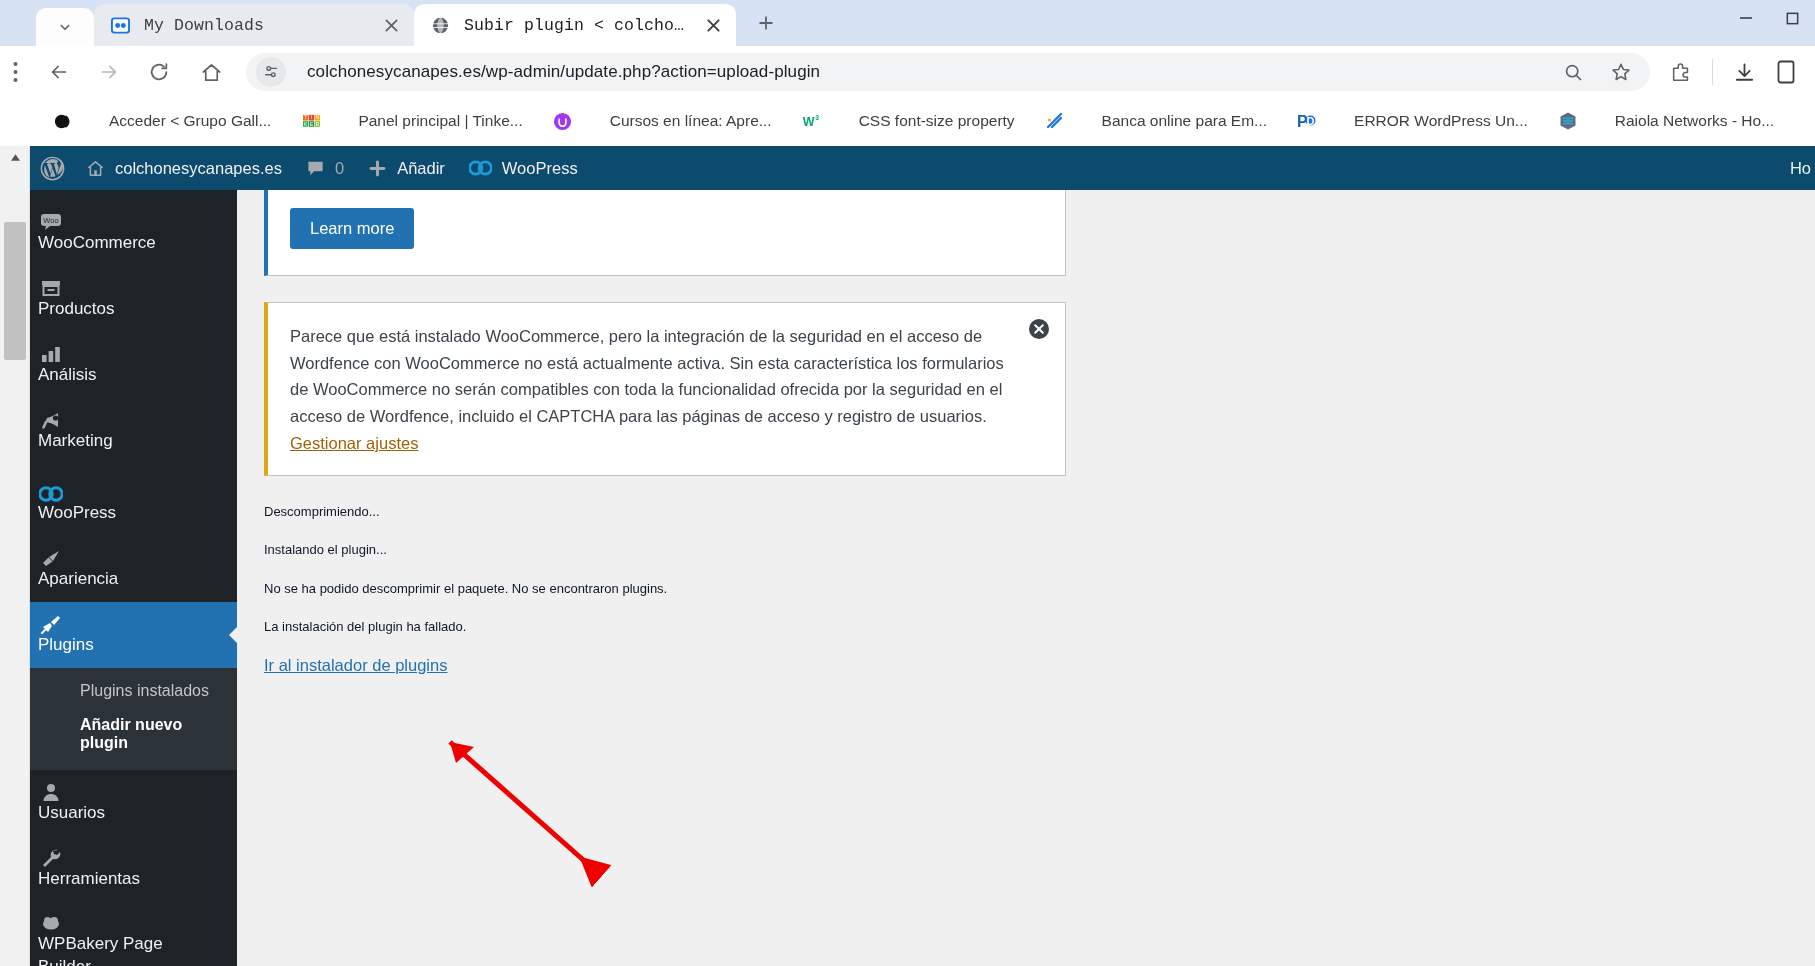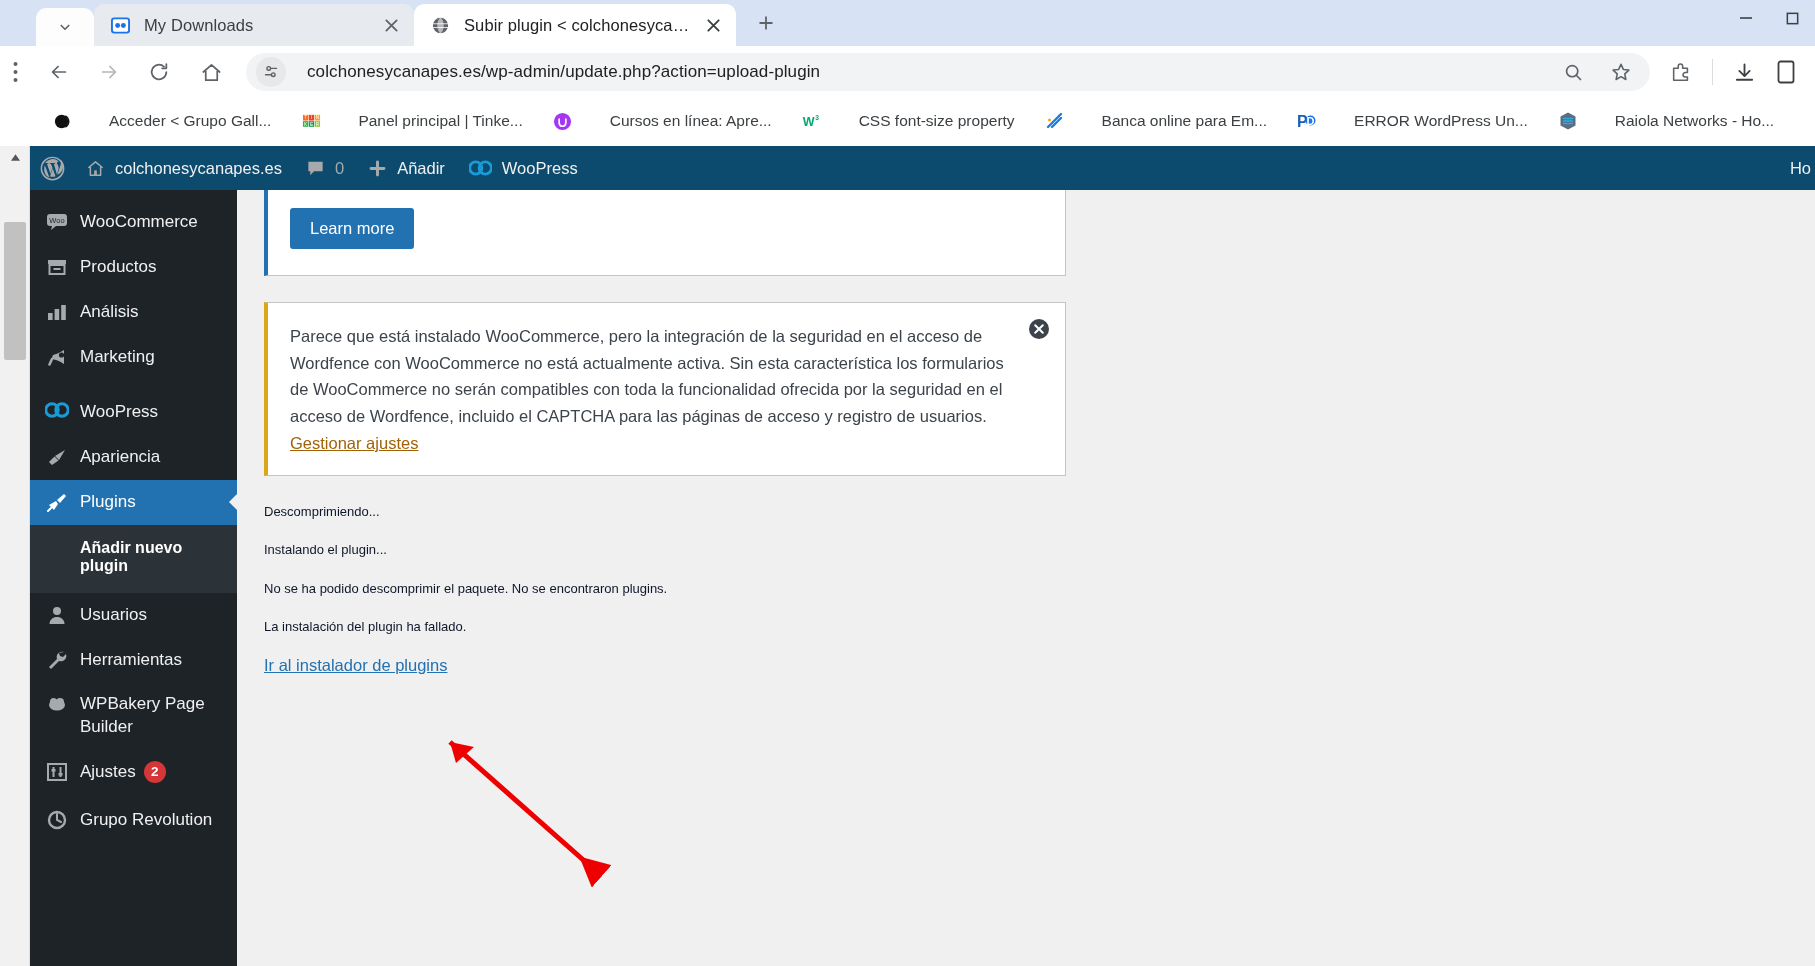--- a/index.html
+++ b/index.html
@@ -7,21 +7,21 @@
     width: 1815px; height: 966px;
     font-family: "Liberation Sans", sans-serif;
     background: #ffffff; overflow: hidden;
   }
 
   
   .browser { width: 1815px; height: 966px; position: relative; }
 
   .tabstrip {
     height: 46px; background: #d7e3f4; display: flex; align-items: flex-end;
-    padding-left: 0; position: relative;
+    padding-left: 0; position: relative; font-family: Liberation Mono, monospace;
   }
   .win-left-edge {
     width: 34px; height: 46px; background: #d7e3f4; position: relative;
   }
   .tablist-btn {
     width: 58px; height: 38px; background: #fdfdfd; border-radius: 10px 10px 0 0;
     display: flex; align-items: center; justify-content: center;
     margin-left: 2px; margin-bottom: 0; cursor: pointer;
   }
   .tablist-btn svg { display: block; }
@@ -126,23 +126,24 @@
   .ab-count { color: #a7aaad; margin-left: 10px; }
   .ab-right { position: absolute; right: 0; top: 0; height: 44px; display: flex;
               align-items: center; padding-right: 4px; }
 
   
   .wp-sidebar {
     position: absolute; left: 0; top: 44px; width: 207px; bottom: 0;
     background: #1d2327; color: #f0f0f1; overflow: hidden;
   }
   .menu-item {
-    display: flex; align-items: flex-start; padding: 11px 0 11px 14px;
+    display: flex; align-items: flex-start; padding: 11px 0 11px 8px;
     font-size: 17px; color: #f0f0f1; cursor: pointer; line-height: 1.35;
     position: relative;
+    flex-direction: column;
   }
   .menu-item .mi-ico {
     width: 26px; flex: none; display: flex; align-items: center;
     justify-content: center; margin-right: 10px; padding-top: 1px;
   }
   .menu-item.current { background: #2271b1; color: #fff; }
   .menu-item.current::after {
     content: ""; position: absolute; right: -1px; top: 50%; margin-top: -9px;
     border: 9px solid transparent; border-right-color: #f0f0f1;
   }
@@ -549,20 +550,23 @@
             <svg width="22" height="20" viewBox="0 0 22 20">
                 <path d="M18 2l-7 6 3 3 6-7z" fill="#fff"></path>
                 <path d="M10 9l-7 4 5 5 4-6z" fill="#fff"></path>
                 <path d="M5 16l-3 3" stroke="#fff" stroke-width="2" stroke-linecap="round"></path>
               </svg>
           </span>
           <span>Plugins</span>
         </div>
 
         <div class="submenu">
+          <div class="submenu-item">
+            <span>Plugins instalados</span>
+          </div>
           <div class="submenu-item current">
             <span>Añadir nuevo plugin</span>
           </div>
         </div>
 
         <div class="menu-item">
           <span class="mi-ico">
             <svg width="22" height="20" viewBox="0 0 22 20">
                 <circle cx="11" cy="6" r="4" fill="#a7aaad"></circle>
                 <path d="M3.5 19c0-4.3 3.4-7 7.5-7s7.5 2.7 7.5 7z" fill="#a7aaad"></path>

